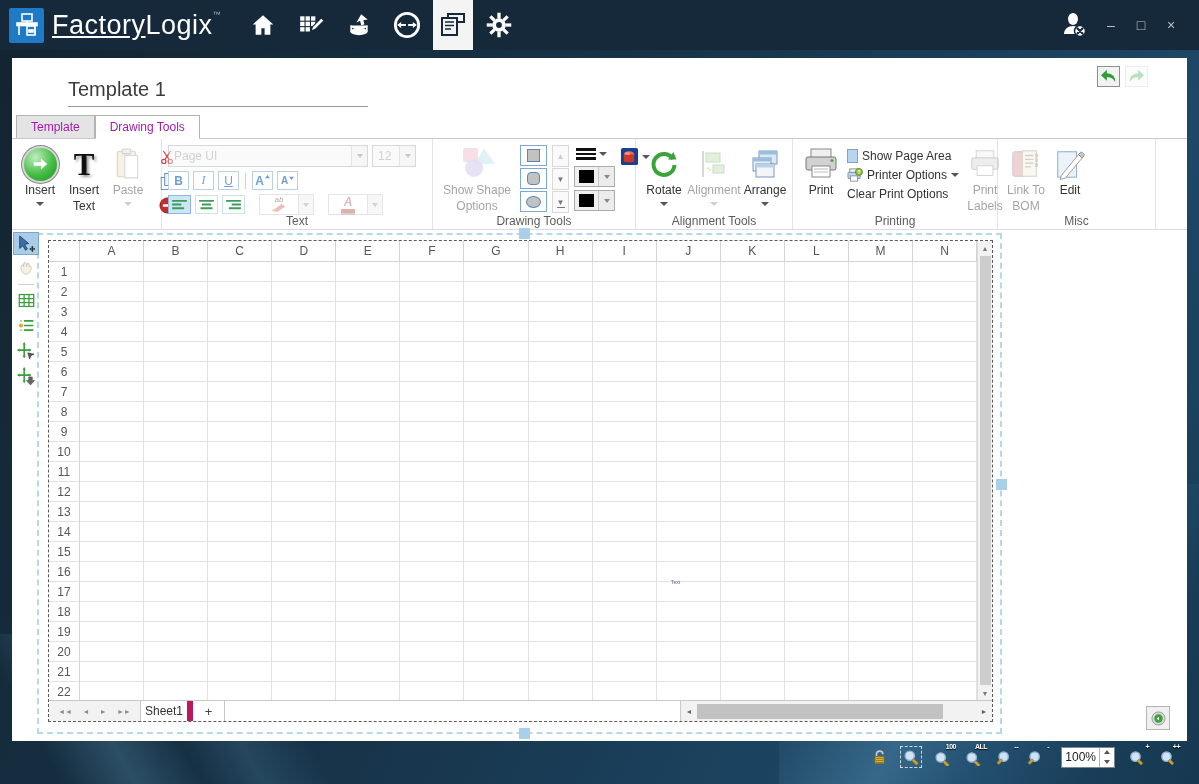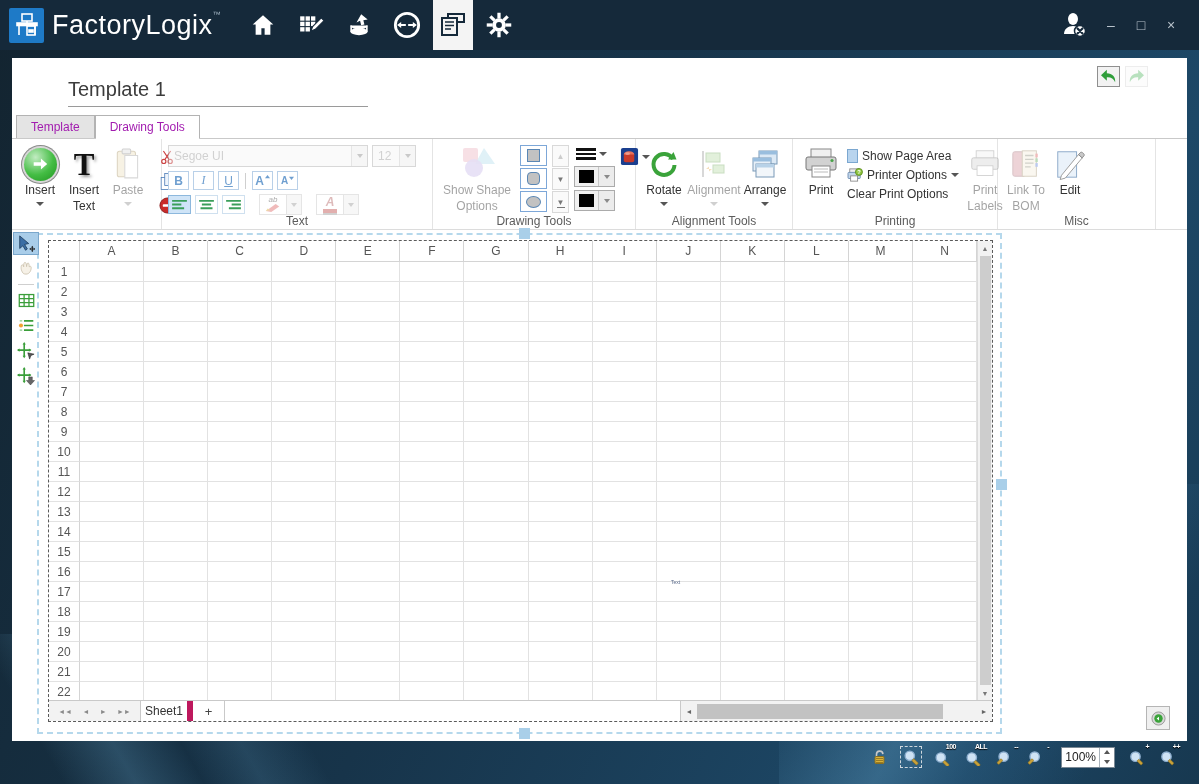--- a/index.html
+++ b/index.html
@@ -11,21 +11,21 @@
     background:linear-gradient(60deg, transparent 15%, rgba(120,190,230,.22) 32%, transparent 48%, rgba(120,190,230,.15) 62%, transparent 78%); }
   .s2 { right:0; bottom:0; width:420px; height:300px;
     background:linear-gradient(120deg, transparent 20%, rgba(130,200,240,.25) 45%, rgba(80,150,200,.15) 60%, transparent 80%); }
 
   
   .titlebar { position:absolute; left:0; top:0; width:1199px; height:50px; background:#15293a; z-index:5;
     display:flex; align-items:center; }
   .logo { width:35px; height:35px; margin-left:9px; background:#1e7ac7; border-radius:2px;
     display:flex; align-items:center; justify-content:center; cursor:pointer; }
   .appname { color:#fff; font-size:27px; margin-left:8px; letter-spacing:.5px; white-space:nowrap; }
-  .an1 { font-weight:300; } .an2 { font-weight:400; }
+  .an1 { font-weight:300;text-decoration:underline; } .an2 { font-weight:400; }
   .tm { font-size:8px; vertical-align:top; color:#9fb2c0; }
   .topnav { display:flex; align-items:stretch; height:50px; margin-left:18px; }
   .navbtn { width:40px; height:50px; display:flex; align-items:center; justify-content:center;
     color:#fff; cursor:pointer; margin:0 4px; }
   .navbtn.active { background:#f4f4f4; color:#15293a; margin:0 2px; }
   .winctl { margin-left:auto; display:flex; align-items:center; gap:14px; padding-right:20px; color:#cdd6dd; }
   .userbtn { cursor:pointer; display:flex; }
   .wbtn { font-size:14px; cursor:pointer; color:#b8c2cb; width:16px; text-align:center; }
 
   
@@ -80,21 +80,21 @@
     border-right:3.5px solid transparent; border-top:4px solid #8a8a8a; }
   .fbtn { width:21px; height:19px; border:1px solid #b9d0e8; background:#fff; color:#6f9fd0;
     font-size:12px; display:flex; align-items:center; justify-content:center; cursor:pointer; padding:0; }
   .fbtn .it { font-family:"Liberation Serif", serif; font-style:italic; }
   .fbtn .un { text-decoration:underline; }
   .vsep { width:1px; height:16px; background:#cfcfcf; margin:0 2px; }
   .alnbtn { width:23px; height:19px; border:1px solid #cfe0ef; background:#fff; display:flex;
     align-items:center; justify-content:center; cursor:pointer; padding:0; }
   .alnbtn.active { background:#cfe4f7; border-color:#8db8dd; }
   .splitbtn { display:flex; align-items:stretch; height:21px; margin-left:10px; cursor:pointer; }
-  .split-main { width:28px; border:1px solid #c6c6c6; background:#fff; display:flex; flex-direction:column;
+  .split-main { width:40px; border:1px solid #c6c6c6; background:#fff; display:flex; flex-direction:column;
     align-items:center; justify-content:center;font-style:italic; }
   .split-dd { width:15px; border:1px solid #c6c6c6; border-left:none; background:#efefef;
     display:flex; align-items:center; justify-content:center; }
   .split-dd::after { content:""; width:0; height:0; border-left:3.5px solid transparent;
     border-right:3.5px solid transparent; border-top:4px solid #9a9a9a; }
   .hl-ab { font-size:8px; color:#444; line-height:.8; }
   .fc-a { font-size:12px; font-weight:700; color:#b86a6a; line-height:1; }
   .fc-bar { width:14px; height:4px; background:#c0504d; margin-top:1px; box-shadow:0 2px 0 #9a9a9a; }
 
   .g-draw { width:203px; }
@@ -372,21 +372,21 @@
                 <circle cx="9" cy="9" r="8" fill="#c92a2a" stroke="#8a1a1a"></circle>
               <rect x="4" y="7.6" width="10" height="2.8" rx="1" fill="#fff"></rect>
               </svg>
           </div>
         </div>
       </div>
 
       <div class="rgroup g-text">
         <div class="trow">
           <div class="ddbox font-dd grayed">
-            <span>Segoe UI</span>
+            <span>Page UI</span>
               <span class="ddcaret"></span>
           </div>
           <div class="ddbox size-dd grayed">
             <span>12</span>
               <span class="ddcaret"></span>
           </div>
         </div>
         <div class="trow">
           <button class="fbtn">
               <b>B</b>

